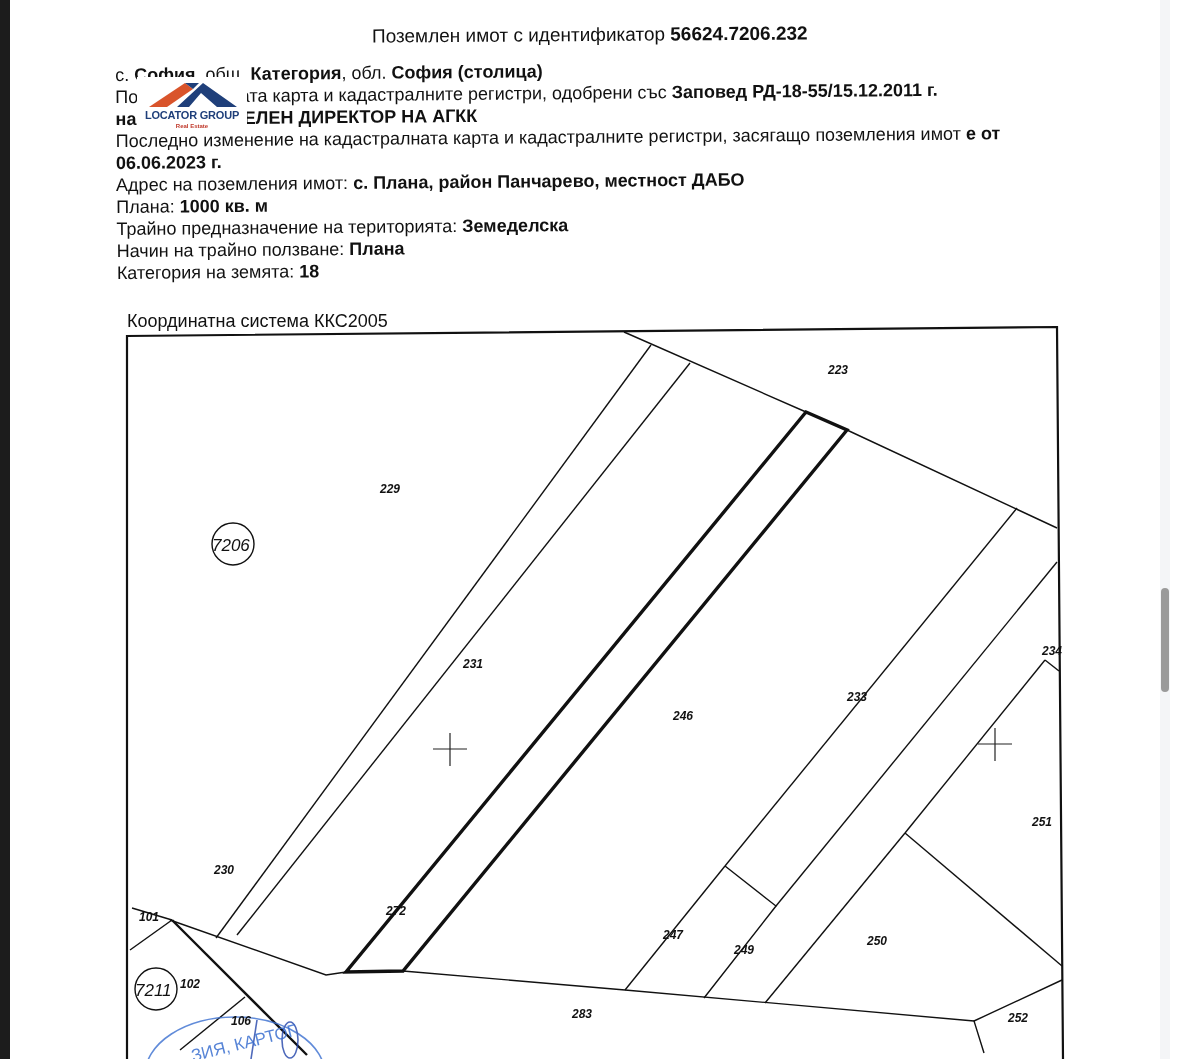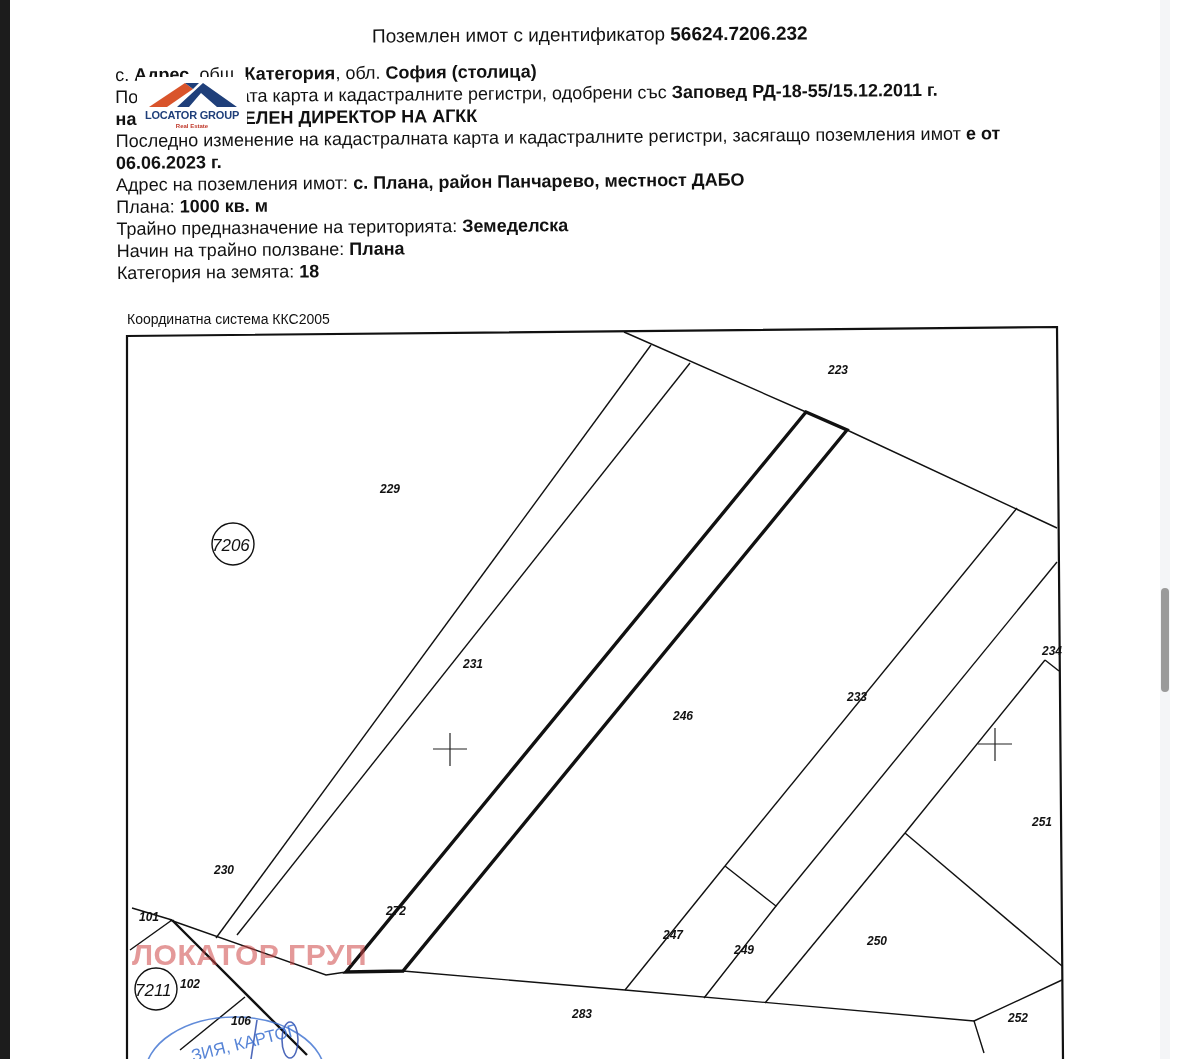--- a/index.html
+++ b/index.html
@@ -36,42 +36,42 @@
   }
   .logo .brand {
     position: absolute; left: 0; top: 32px; width: 110px; text-align: center;
     font-size: 11px; font-weight: bold; color: #1f3f7a; letter-spacing: -0.2px;
   }
   .logo .sub {
     position: absolute; left: 0; top: 46px; width: 110px; text-align: center;
     font-size: 6px; font-weight: bold; color: #c0392b;
   }
   .coord-label {
-    position: absolute; left: 117px; top: 311px; font-size: 14px; color: #111;
+    position: absolute; left: 117px; top: 311px; font-size: 18px; color: #111;
   }
   svg.map { position: absolute; left: 0; top: 0; }
   .lbl { font-family: "Liberation Sans", sans-serif; font-size: 12px; font-weight: bold; font-style: italic; fill: #111; }
   .watermark {
     position: absolute; left: 122px; top: 938px; font-size: 30px; font-weight: bold;
     color: rgba(205, 70, 70, 0.55); letter-spacing: 0.5px; white-space: nowrap;
   }
 </style>
 </head>
 <body>
 
 <div class="page">
 
   <div class="doc-title">
     <span>Поземлен имот с идентификатор</span>
     <b>56624.7206.232</b>
   </div>
 
   <div class="info">
     <div class="line">
-      <span>с. </span><b>Адрес</b><span>, общ. </span><b>Категория</b><span>, обл. </span><b>София (столица)</b>
+      <span>с. </span><b>София</b><span>, общ. </span><b>Категория</b><span>, обл. </span><b>София (столица)</b>
     </div>
     <div class="line">
       <span>По кадастралната карта и кадастралните регистри, одобрени със </span><b>Заповед РД-18-55/15.12.2011 г.</b>
     </div>
     <div class="line">
       <b>на ИЗПЪЛНИТЕЛЕН ДИРЕКТОР НА АГКК</b>
     </div>
     <div class="line">
       <span>Последно изменение на кадастралната карта и кадастралните регистри, засягащо поземления имот </span><b>е от</b>
     </div>
@@ -169,17 +169,16 @@
     <text class="lbl" x="231" y="1025">106</text>
     <text class="lbl" x="572" y="1018">283</text>
     <text class="lbl" x="663" y="939">247</text>
     <text class="lbl" x="734" y="954">249</text>
     <text class="lbl" x="867" y="945">250</text>
     <text class="lbl" x="1008" y="1022">252</text>
     <text x="212" y="551" font-size="17" font-family="Liberation Sans, sans-serif" fill="#111" font-style="italic">7206</text>
     <text x="135" y="996" font-size="17" font-family="Liberation Sans, sans-serif" fill="#111" font-style="italic">7211</text>
   </svg>
 
-  <div class="watermark">ЛОКАТОР ГРУП</div>
 </div>
 
 <div class="scroll-track"></div>
 <div class="scroll-thumb"></div>
 
 </body></html>

